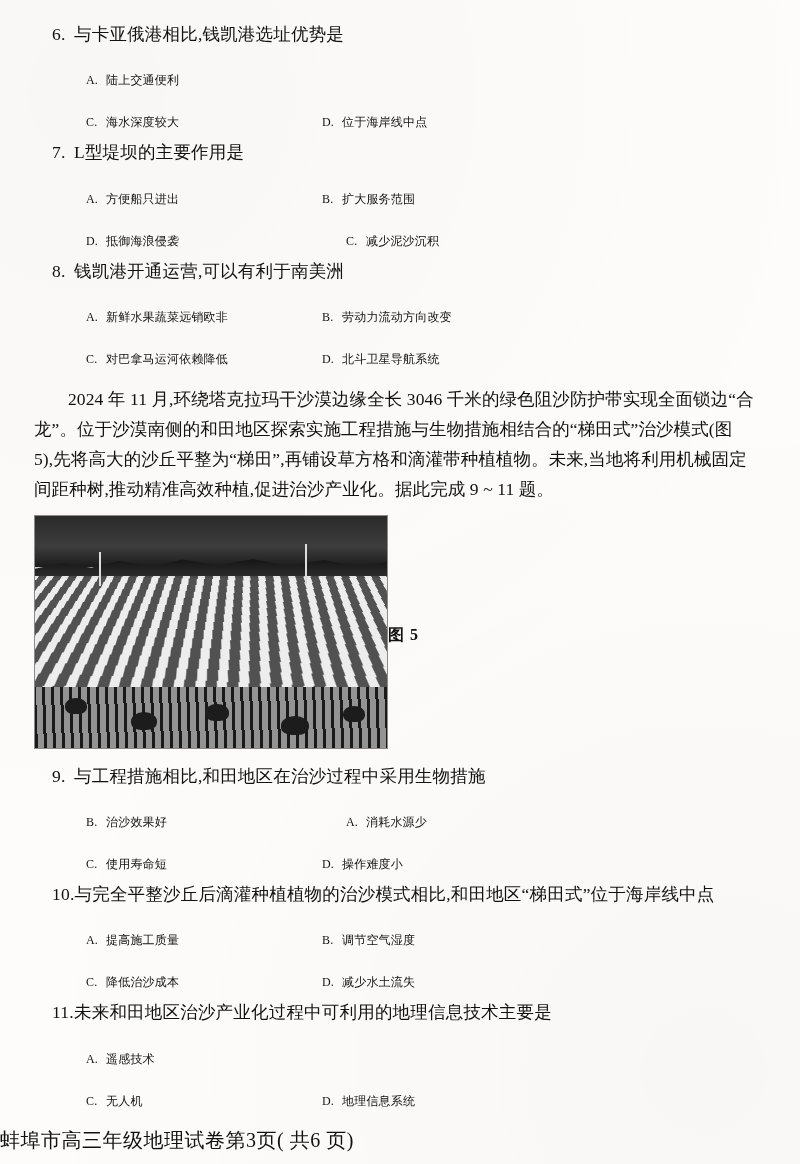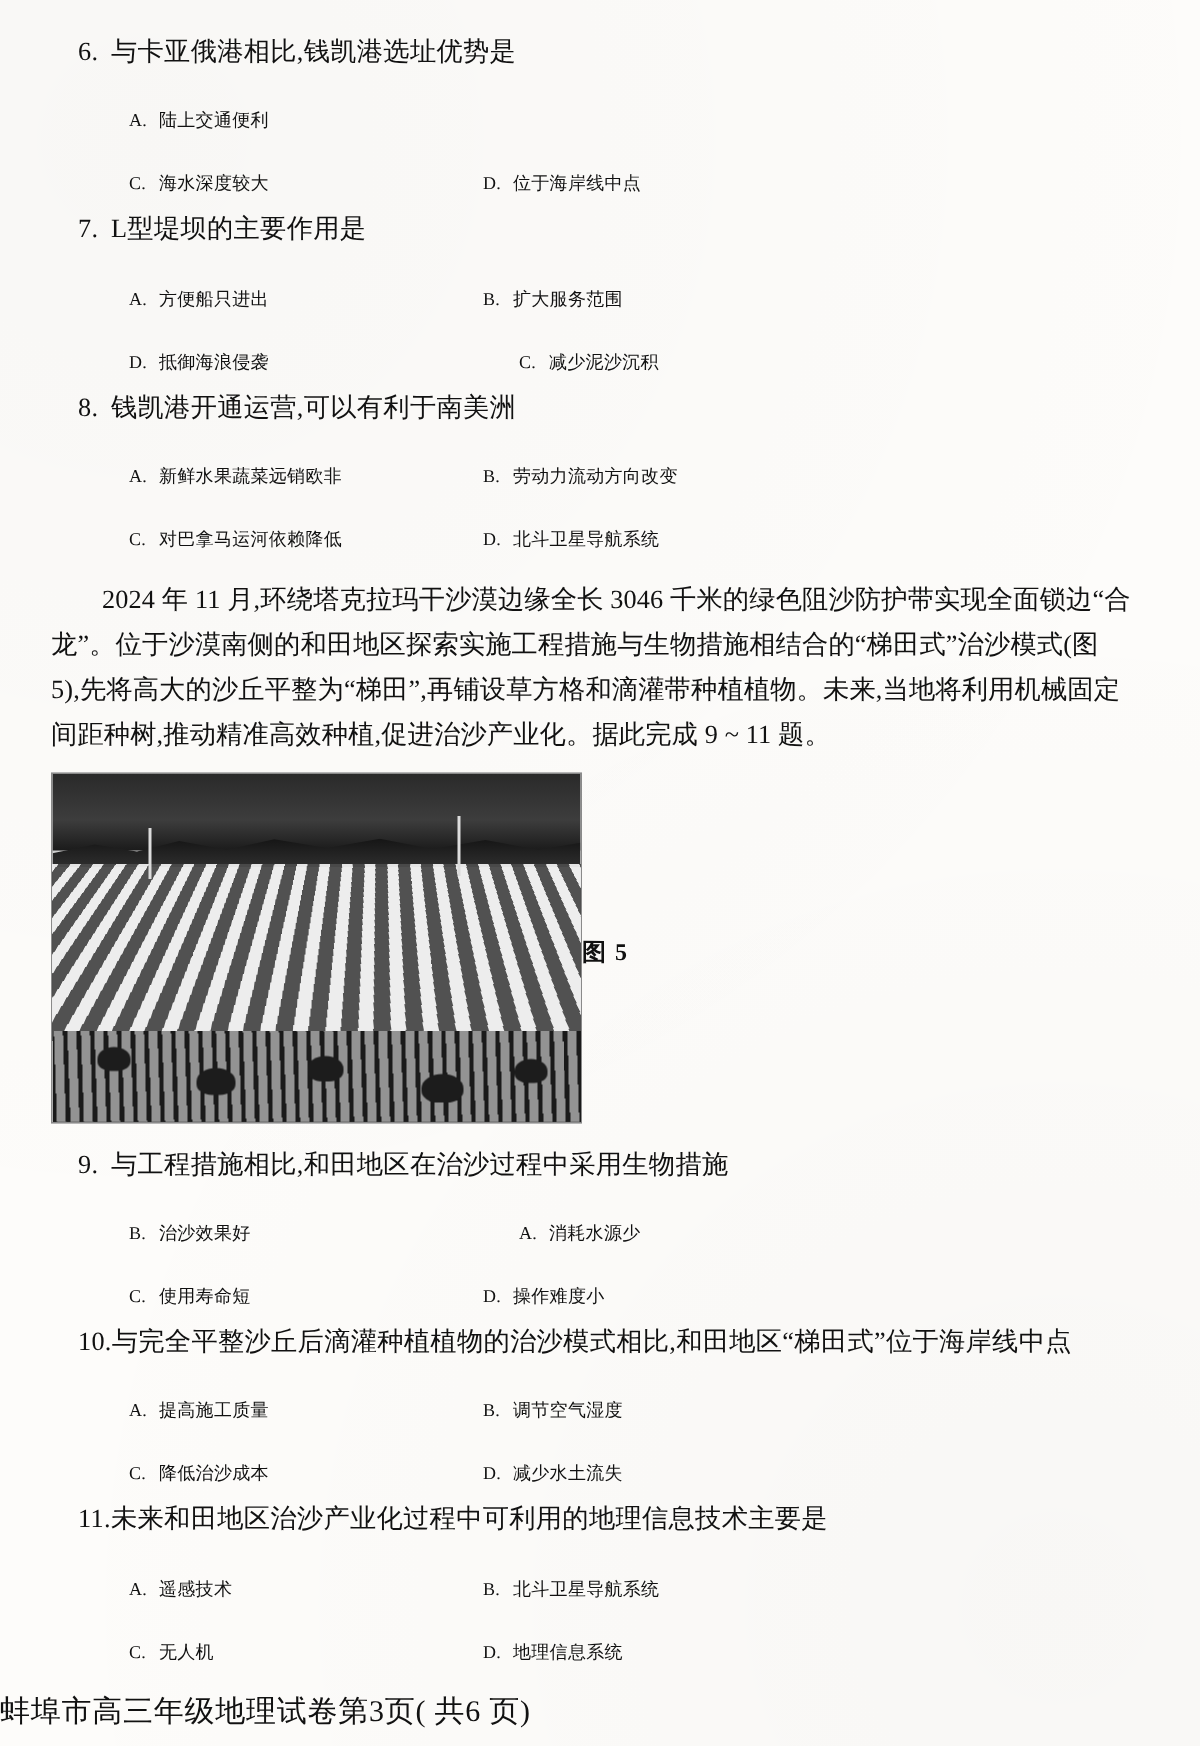--- a/index.html
+++ b/index.html
@@ -287,23 +287,20 @@
     </div>
 
     <div class="q-block">
       <div class="q-stem tight">
         <span class="q-num">11.</span><span>未来和田地区治沙产业化过程中可利用的地理信息技术主要是</span>
       </div>
       <div class="opt-row">
         <div class="opt opt-a">
           <span class="opt-label">A.</span><span>遥感技术</span>
         </div>
-        <div class="opt opt-b">
-          <span class="opt-label">B.</span><span>北斗卫星导航系统</span>
-        </div>
       </div>
       <div class="opt-row">
         <div class="opt opt-a">
           <span class="opt-label">C.</span><span>无人机</span>
         </div>
         <div class="opt opt-b">
           <span class="opt-label">D.</span><span>地理信息系统</span>
         </div>
       </div>
     </div>

